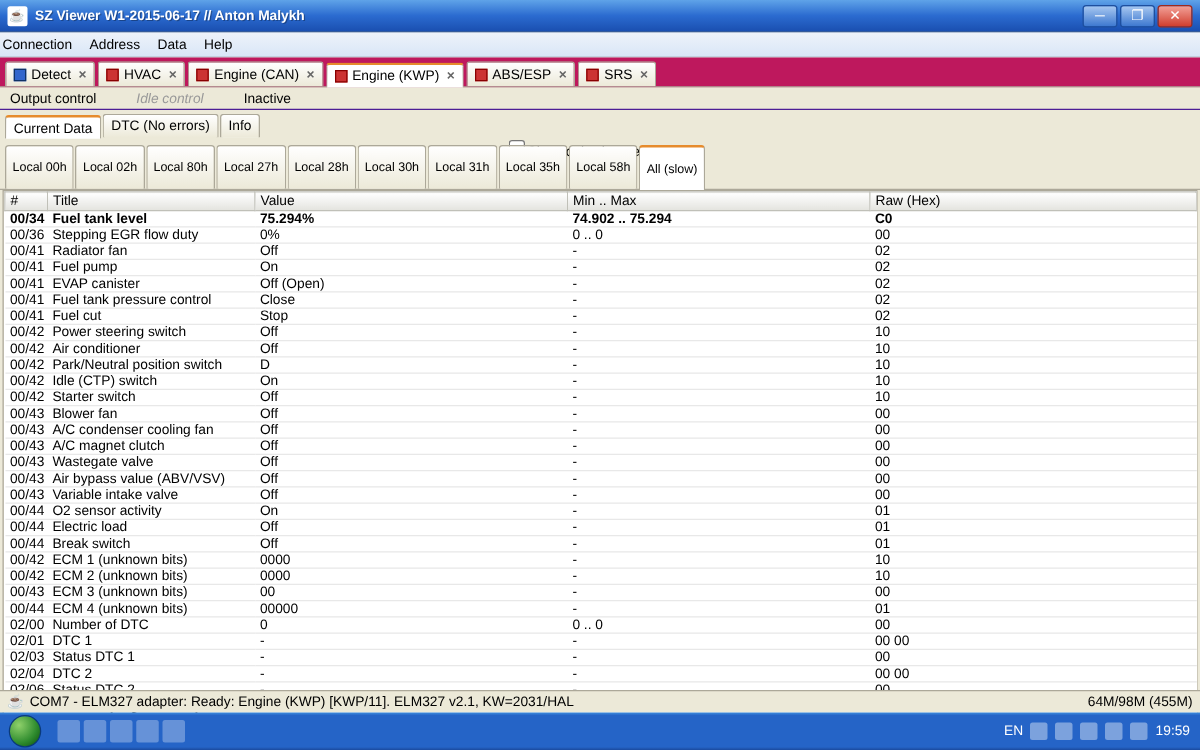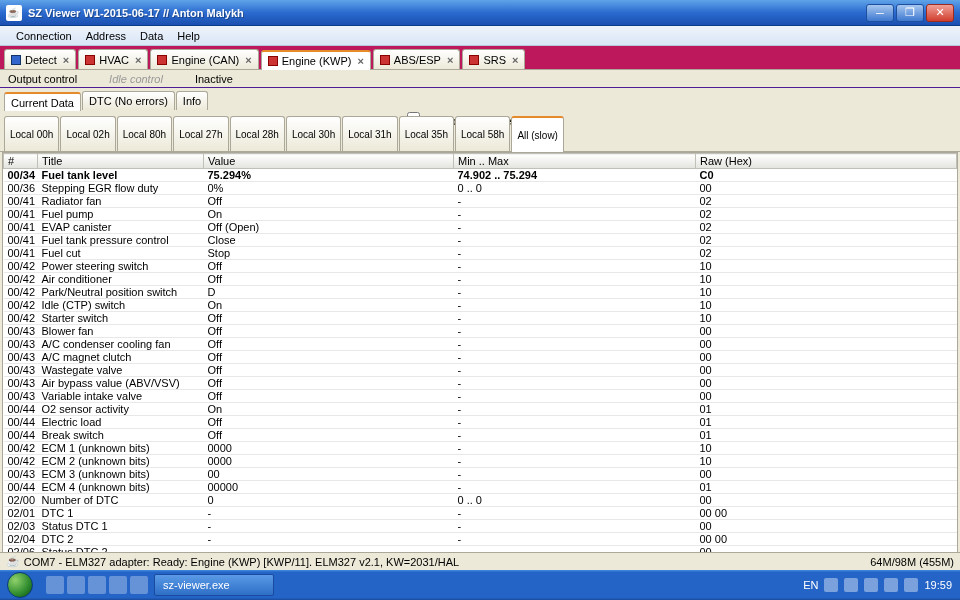--- a/index.html
+++ b/index.html
@@ -5,21 +5,21 @@
 * { margin: 0; padding: 0; box-sizing: border-box; font-family: Tahoma, Arial, sans-serif; font-size: 11px; }
 body { background: #ece9d8; width: 960px; height: 600px; overflow: hidden; position: relative; }
 
 .titlebar { height: 26px; background: linear-gradient(to bottom, #5fa3e8 0%, #2b6bd0 50%, #1a4fb0 100%); display: flex; align-items: center; padding: 0 6px; color: #fff; font-size: 12px; border-bottom: 1px solid #0a3a8a; }
 .titlebar .java-icon { width: 16px; height: 16px; background: #fff; border-radius: 2px; margin-right: 6px; display:inline-flex; align-items:center; justify-content:center; color:#e76f00; font-weight:bold; font-size:10px; }
 .titlebar .title-text { flex: 1; font-weight: bold; text-shadow: 1px 1px 0 rgba(0,0,0,.3); }
 .winbtns { display: flex; gap: 2px; }
 .winbtn { width: 28px; height: 18px; background: linear-gradient(to bottom,#a7c7f0,#3d78d0); border: 1px solid #1e4f9e; border-radius: 3px; color:#fff; display:flex; align-items:center; justify-content:center; font-size:11px; cursor:pointer; }
 .winbtn.close { background: linear-gradient(to bottom,#f2a097,#d03e2e); border-color:#9e2a1e; }
 
-.menubar { height: 20px; background: linear-gradient(to bottom,#eef3fa,#d9e6f7); display:flex; align-items:center; padding: 0 16px; gap: 14px; border-bottom: 1px solid #b8c8dc; }
+.menubar { height: 20px; background: linear-gradient(to bottom,#eef3fa,#d9e6f7); display:flex; align-items:center; padding: 0 2px; gap: 14px; border-bottom: 1px solid #b8c8dc; }
 .menubar span { cursor: pointer; }
 
 .tabbar { height: 24px; background: #be185d; display:flex; align-items:flex-end; padding: 0 4px; border-bottom: 1px solid #aca899; gap: 2px; }
 .tab { background: linear-gradient(to bottom,#fff,#ece9d8); border: 1px solid #aca899; border-bottom: none; border-radius: 3px 3px 0 0; padding: 2px 6px; display:flex; align-items:center; gap: 4px; cursor:pointer; font-size: 11px; height:20px; }
 .tab.active { background: #fff; position:relative; top:1px; border-top: 2px solid #e68b2c; }
 .tab .icon { width:10px; height:10px; background:#c33; border:1px solid #800; display:inline-block; }
 .tab .icon.blue { background:#36c; border-color:#136; }
 .tab .close-x { color:#666; font-weight:bold; margin-left:2px; cursor:pointer; }
 
 .infobar { height: 18px; padding: 2px 8px; display:flex; gap: 32px; align-items:center; background:#ece9d8; border-bottom:1px solid #4c1d95; }
@@ -391,23 +391,20 @@
   <div class="startorb">
       <div class="orb"></div>
     </div>
   <div class="quicklaunch">
     <div class="ql"></div>
     <div class="ql"></div>
     <div class="ql"></div>
     <div class="ql"></div>
     <div class="ql"></div>
   </div>
-  <div class="taskbtn">
-      <span>sz-viewer.exe</span>
-    </div>
   <div class="tray">
     <span>EN</span>
     <div class="ticon"></div>
     <div class="ticon"></div>
     <div class="ticon"></div>
     <div class="ticon"></div>
     <div class="ticon"></div>
     <span>19:59</span>
   </div>
 </div>

